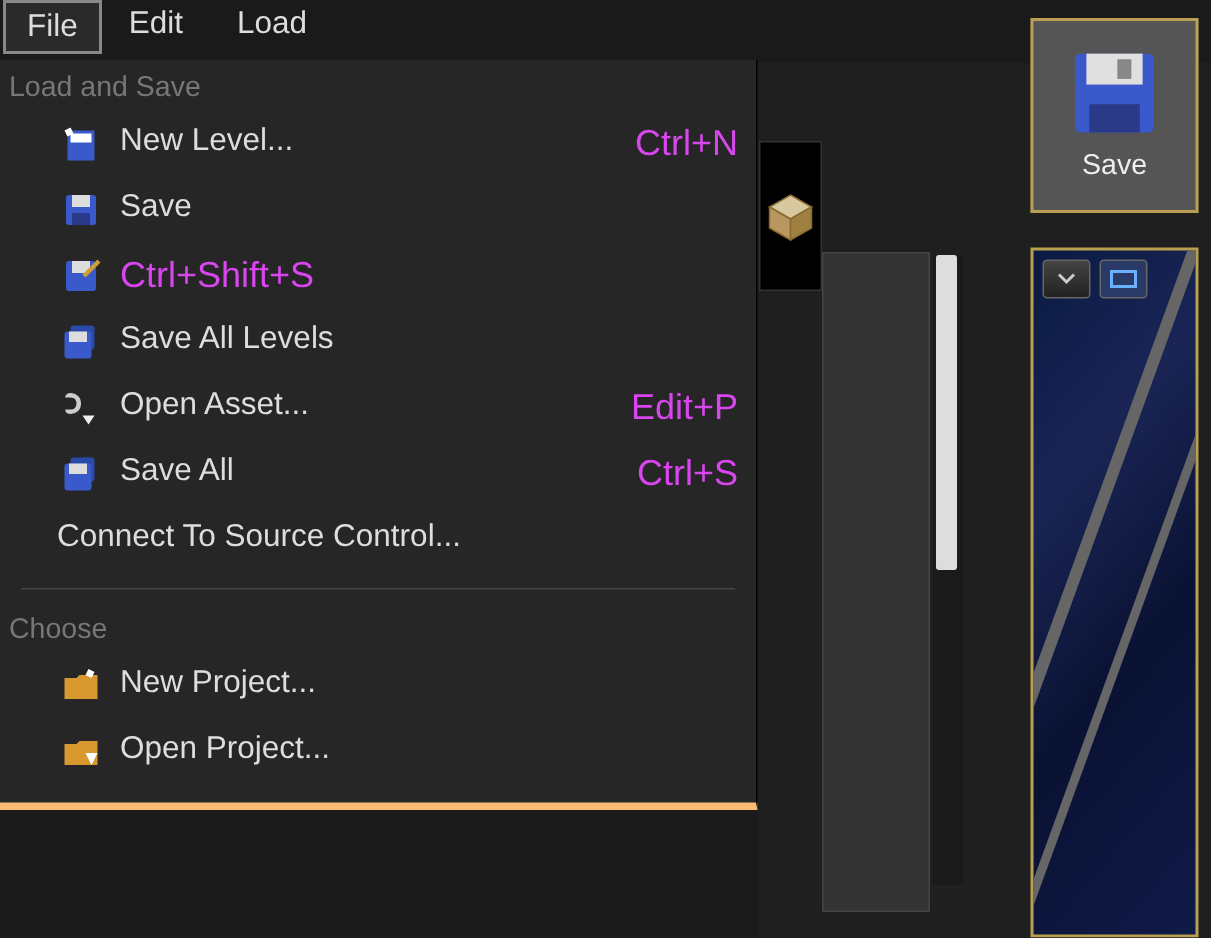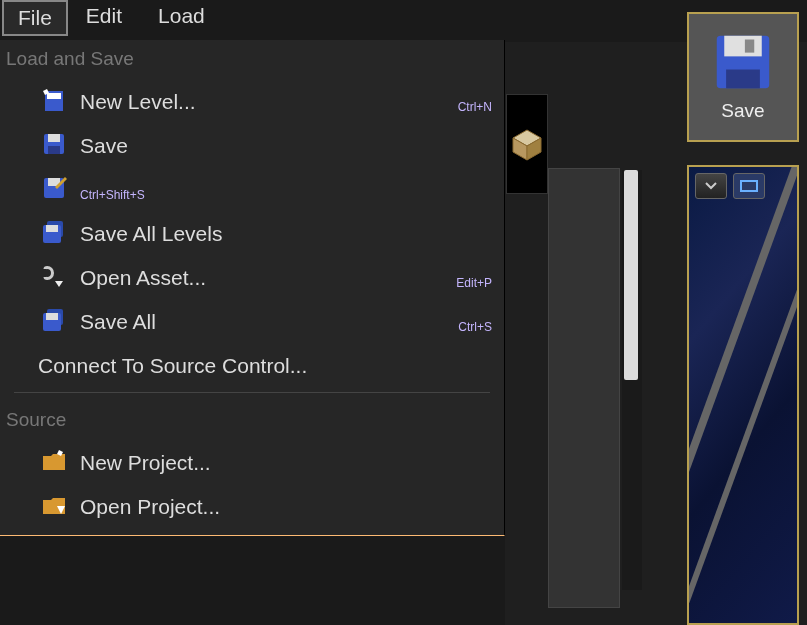--- a/index.html
+++ b/index.html
@@ -30,52 +30,52 @@
     border: 2px solid #888;
     padding: 4px 14px;
   }
   .dropdown {
     position: absolute;
     top: 40px;
     left: 0;
     width: 505px;
     background: #262626;
     border-right: 1px solid #000;
-    border-bottom: 1px solid #fdba74;
+    border-bottom: 5px solid #fdba74;
     z-index: 10;
     padding-bottom: 10px;
   }
   .section-header {
     color: #777;
     font-size: 19px;
     padding: 8px 6px 6px 6px;
   }
   .menu-row {
     display: flex;
-    align-items: flex-end;
+    align-items: flex-start;
     padding: 6px 12px 6px 32px;
     font-size: 21px;
     color: #ddd;
     position: relative;
     height: 44px;
     cursor: default;
   }
   .menu-row.noicon { padding-left: 38px; }
   .menu-row .icon {
     position: absolute;
     left: 40px;
     width: 28px;
     height: 28px;
     display: flex;
     align-items: center;
     justify-content: center;
   }
   .menu-row.hasicon { padding-left: 80px; }
   .menu-row .label { flex: 1; }
-  .menu-row .shortcut { color: #c4b5fd; font-size: 12px; }
+  .menu-row .shortcut { color: #d946ef; font-size: 24px; }
   .sep {
     border-top: 1px solid #444;
     margin: 8px 14px;
   }
   
   .right-area {
     position: absolute;
     top: 42px;
     left: 505px;
     right: 0;
@@ -291,21 +291,21 @@
     <span class="shortcut">Ctrl+S</span>
   </div>
 
 
   <div class="menu-row noicon">
     <span class="label">Connect To Source Control...</span>
   </div>
 
   <div class="sep"></div>
 
-  <div class="section-header">Source</div>
+  <div class="section-header">Choose</div>
 
   <div class="menu-row hasicon">
     <span class="icon">
       <svg width="26" height="26" viewBox="0 0 26 26">
           <path d="M2 8 L10 8 L12 6 L24 6 L24 22 L2 22 Z" fill="#d89830"></path>
           <polygon points="18,2 22,4 20,8 16,6" fill="#fff"></polygon>
         </svg>
     </span>
     <span class="label">New Project...</span>
   </div>

